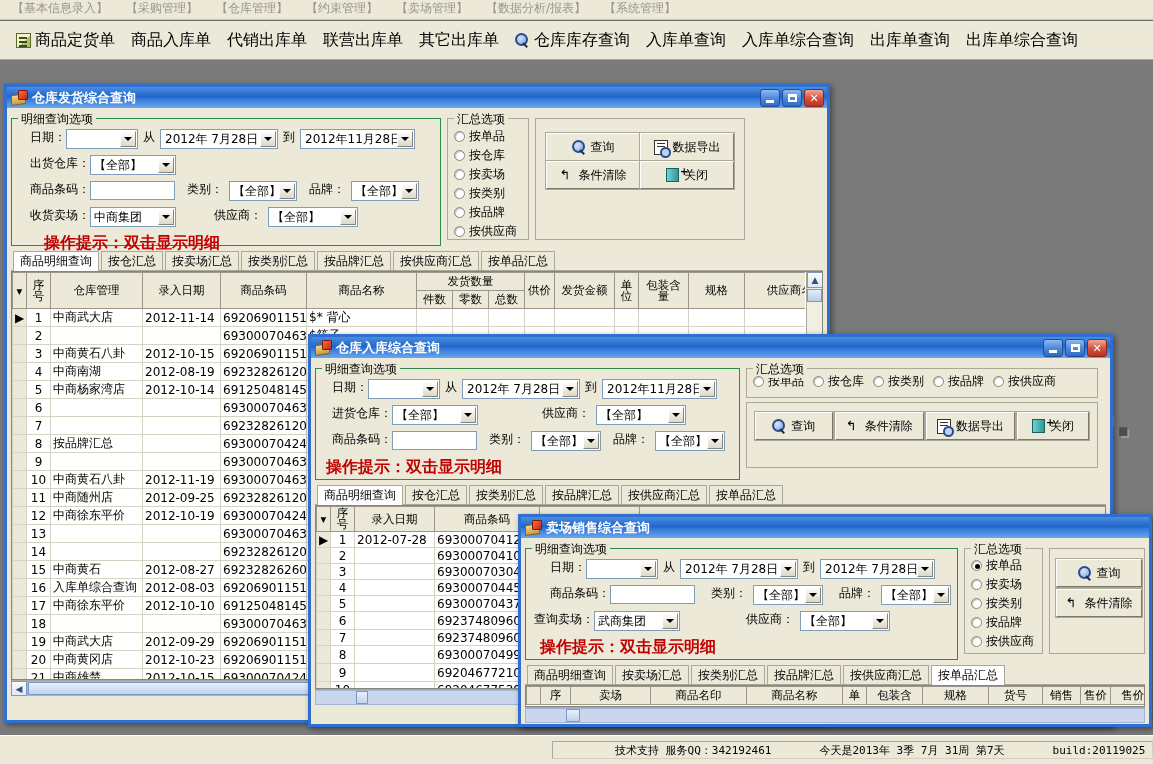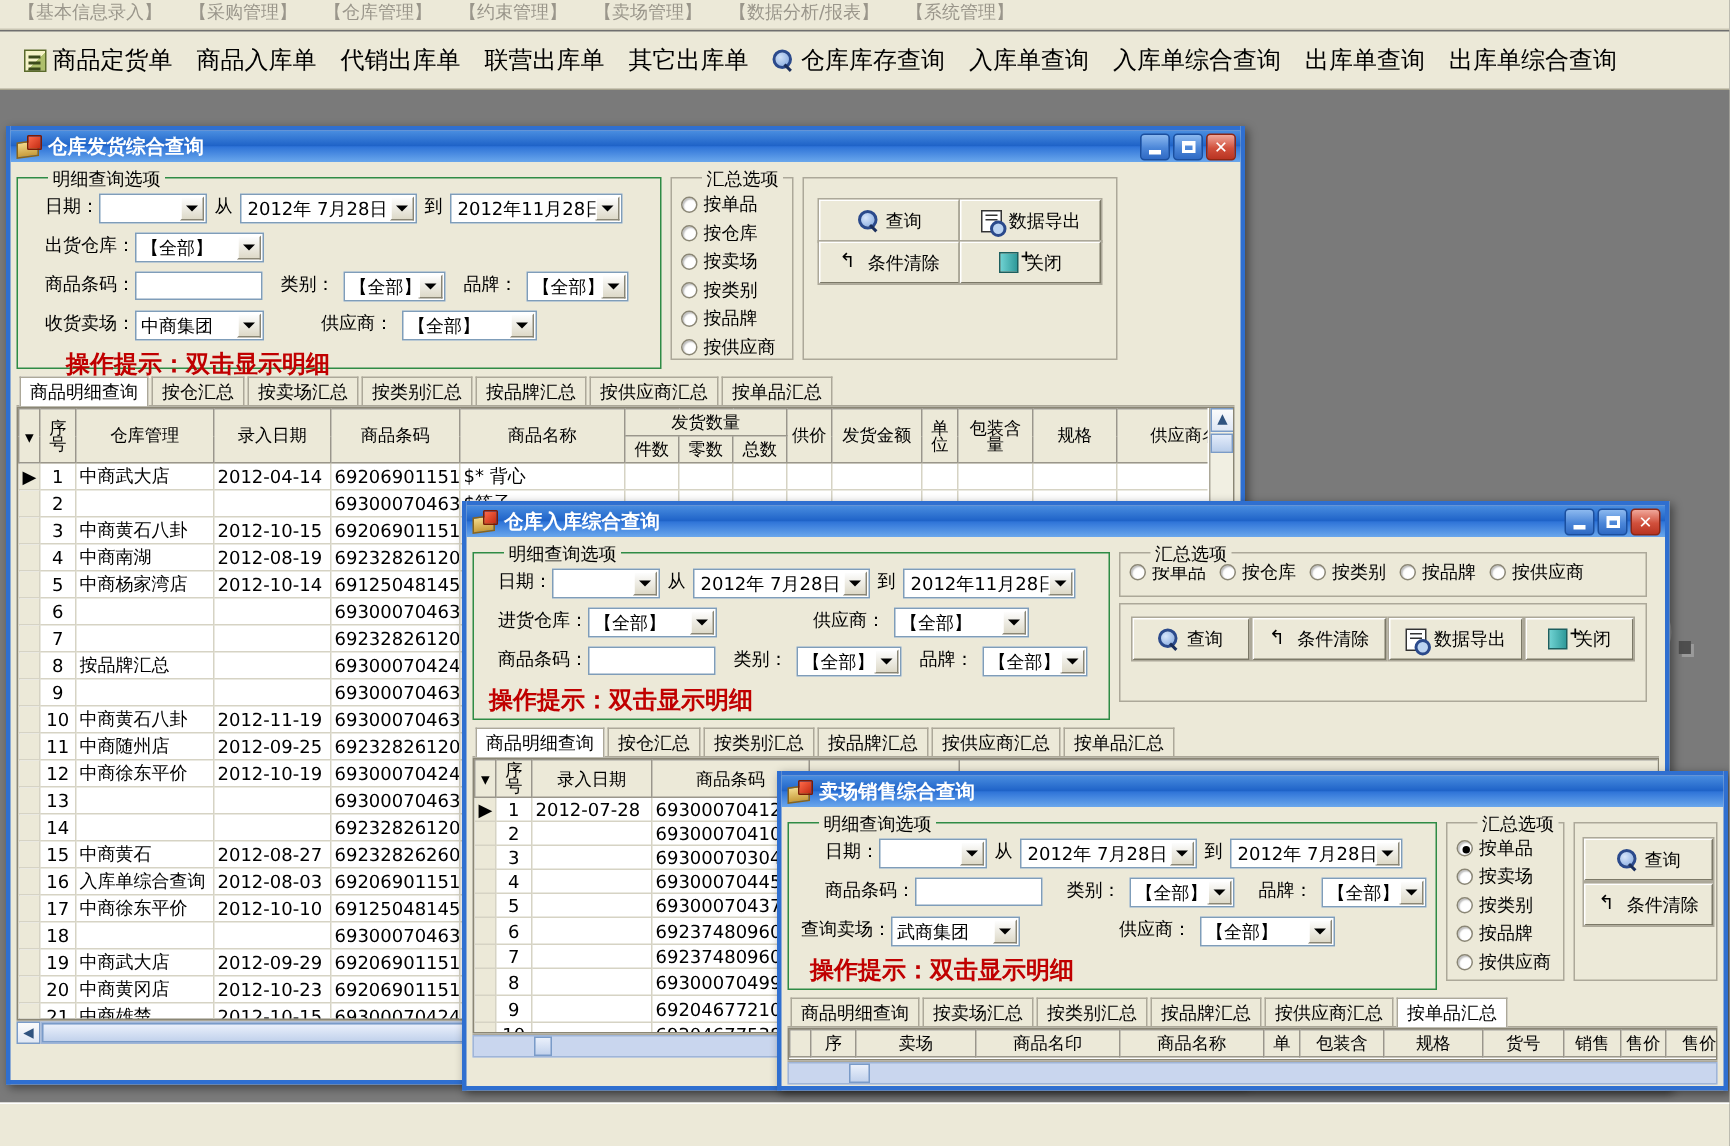--- a/index.html
+++ b/index.html
@@ -140,21 +140,21 @@
   .wbtn .sqr{display:block;width:9px;height:8px;border:2px solid #fff;border-top-width:3px;}
   .win-body { padding: 4px; }
 
   
   .gbox {
     border:1px solid #2e8b45; position:relative;
     padding: 10px 6px 4px 6px; margin-top:6px;
   }
   .gbox > .gtitle {
     position:absolute; top:-8px; left:6px; background:#ece9d8;
-    padding:0 3px; font-size:12px; color:#000;margin-left:14px;
+    padding:0 3px; font-size:12px; color:#000;
   }
   .gbox-gray { border:1px solid #aca899; }
   .gbox-gray > .gtitle { background:#ece9d8; }
 
   .row { display:flex; align-items:flex-start; margin-bottom:6px; white-space:nowrap;}
   .lbl { font-size:12px; color:#000; }
 
   
   .inp {
     background:#fff; border:1px solid #7f9db9;
@@ -497,21 +497,21 @@
         </tr>
         <tr>
           <th>件数</th>
           <th>零数</th>
           <th>总数</th>
         </tr>
         <tr>
                 <td class="c-sel">▶</td>
                 <td class="c-no">1</td>
                 <td>中商武大店</td>
-                <td class="c-date">2012-04-14</td>
+                <td class="c-date">2012-11-14</td>
                 <td class="c-bc">692069011513</td>
                 <td>$*  背心</td>
                 <td></td>
                 <td></td>
                 <td></td>
                 <td></td>
                 <td></td>
                 <td></td>
                 <td></td>
                 <td></td>
@@ -1246,13 +1246,18 @@
     <div class="hsb">
       <div class="htrack">
           <div class="hthumb" style="width:14px;margin-left:40px;"></div>
         </div>
     </div>
   </div>
 </div>
 
 <div id="statusbar">
   <div class="sb-cell" id="sb1"></div>
+  <div class="sb-cell" id="sb2">
+    <span>技术支持 服务QQ：342192461</span>
+    <span>今天是2013年 3季 7月 31周 第7天</span>
+    <span>build:20119025</span>
+  </div>
 </div>
 
 </body></html>

